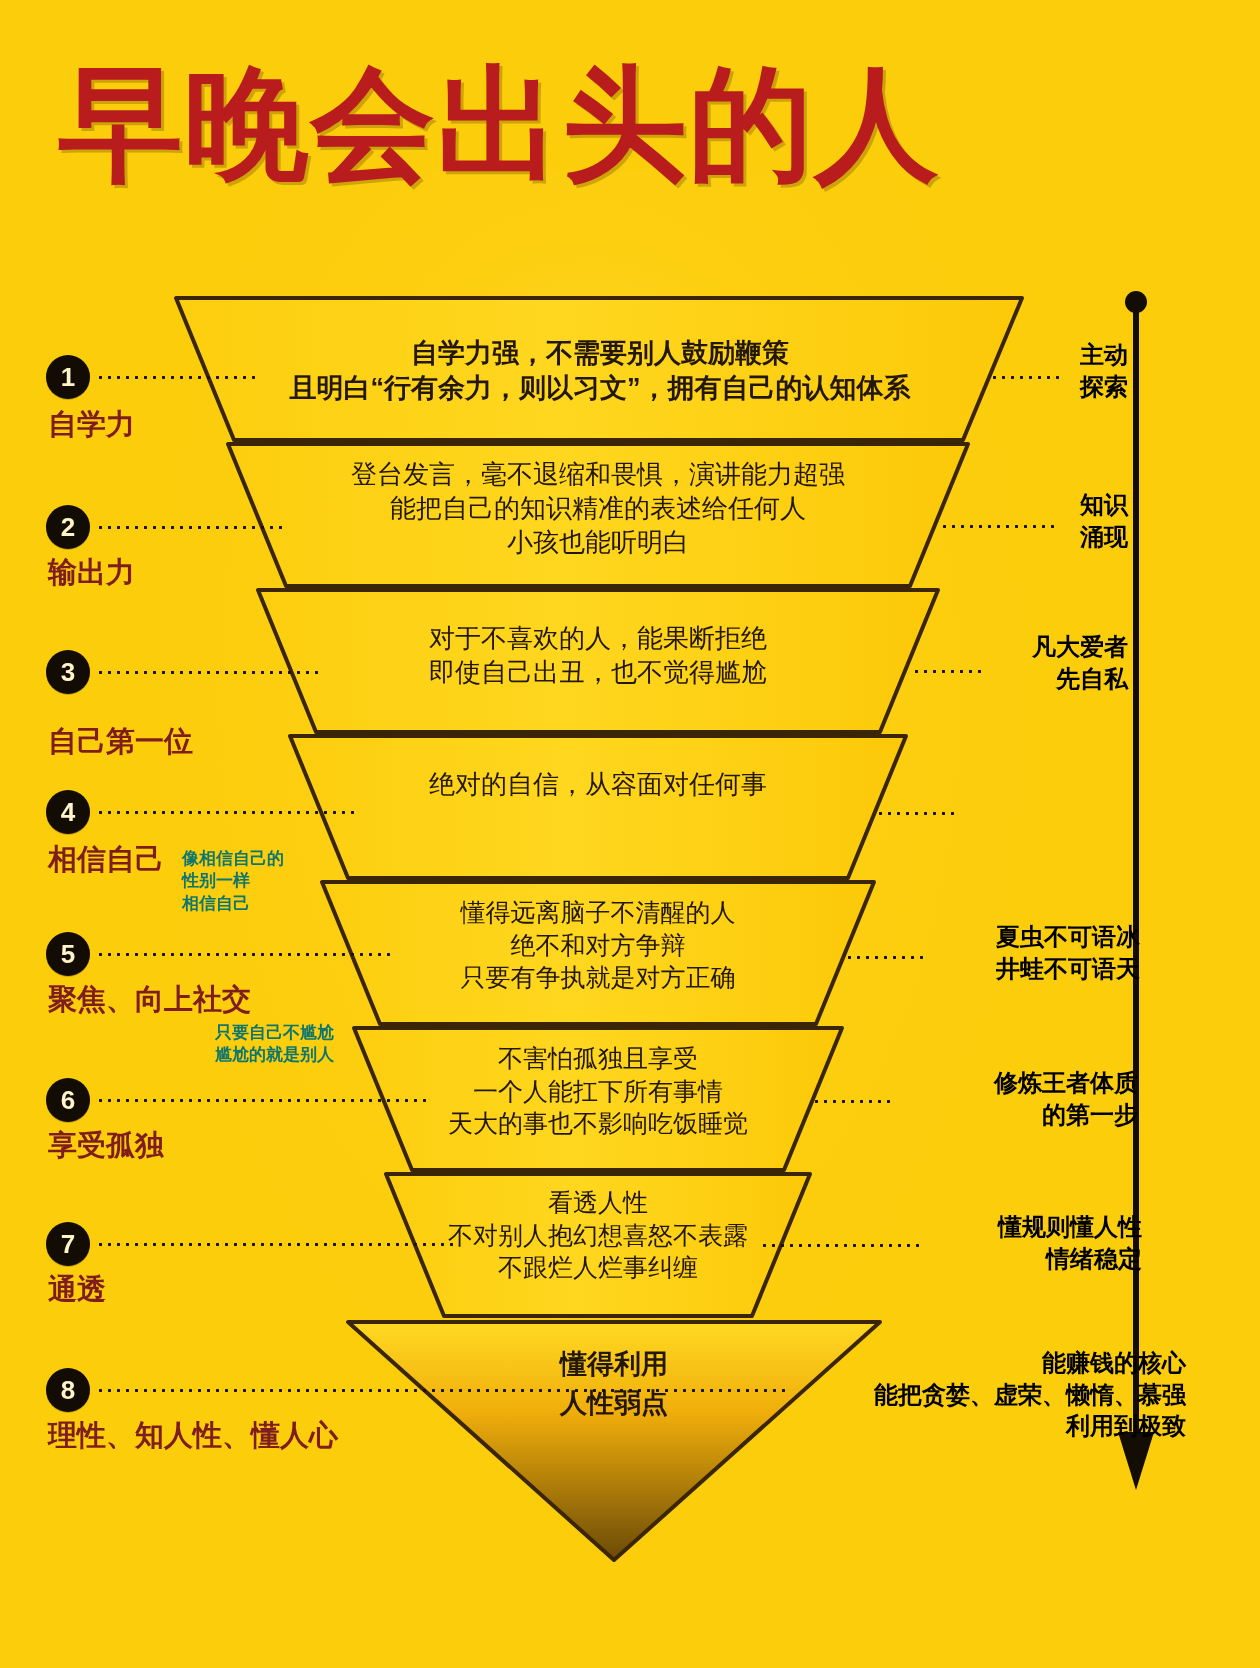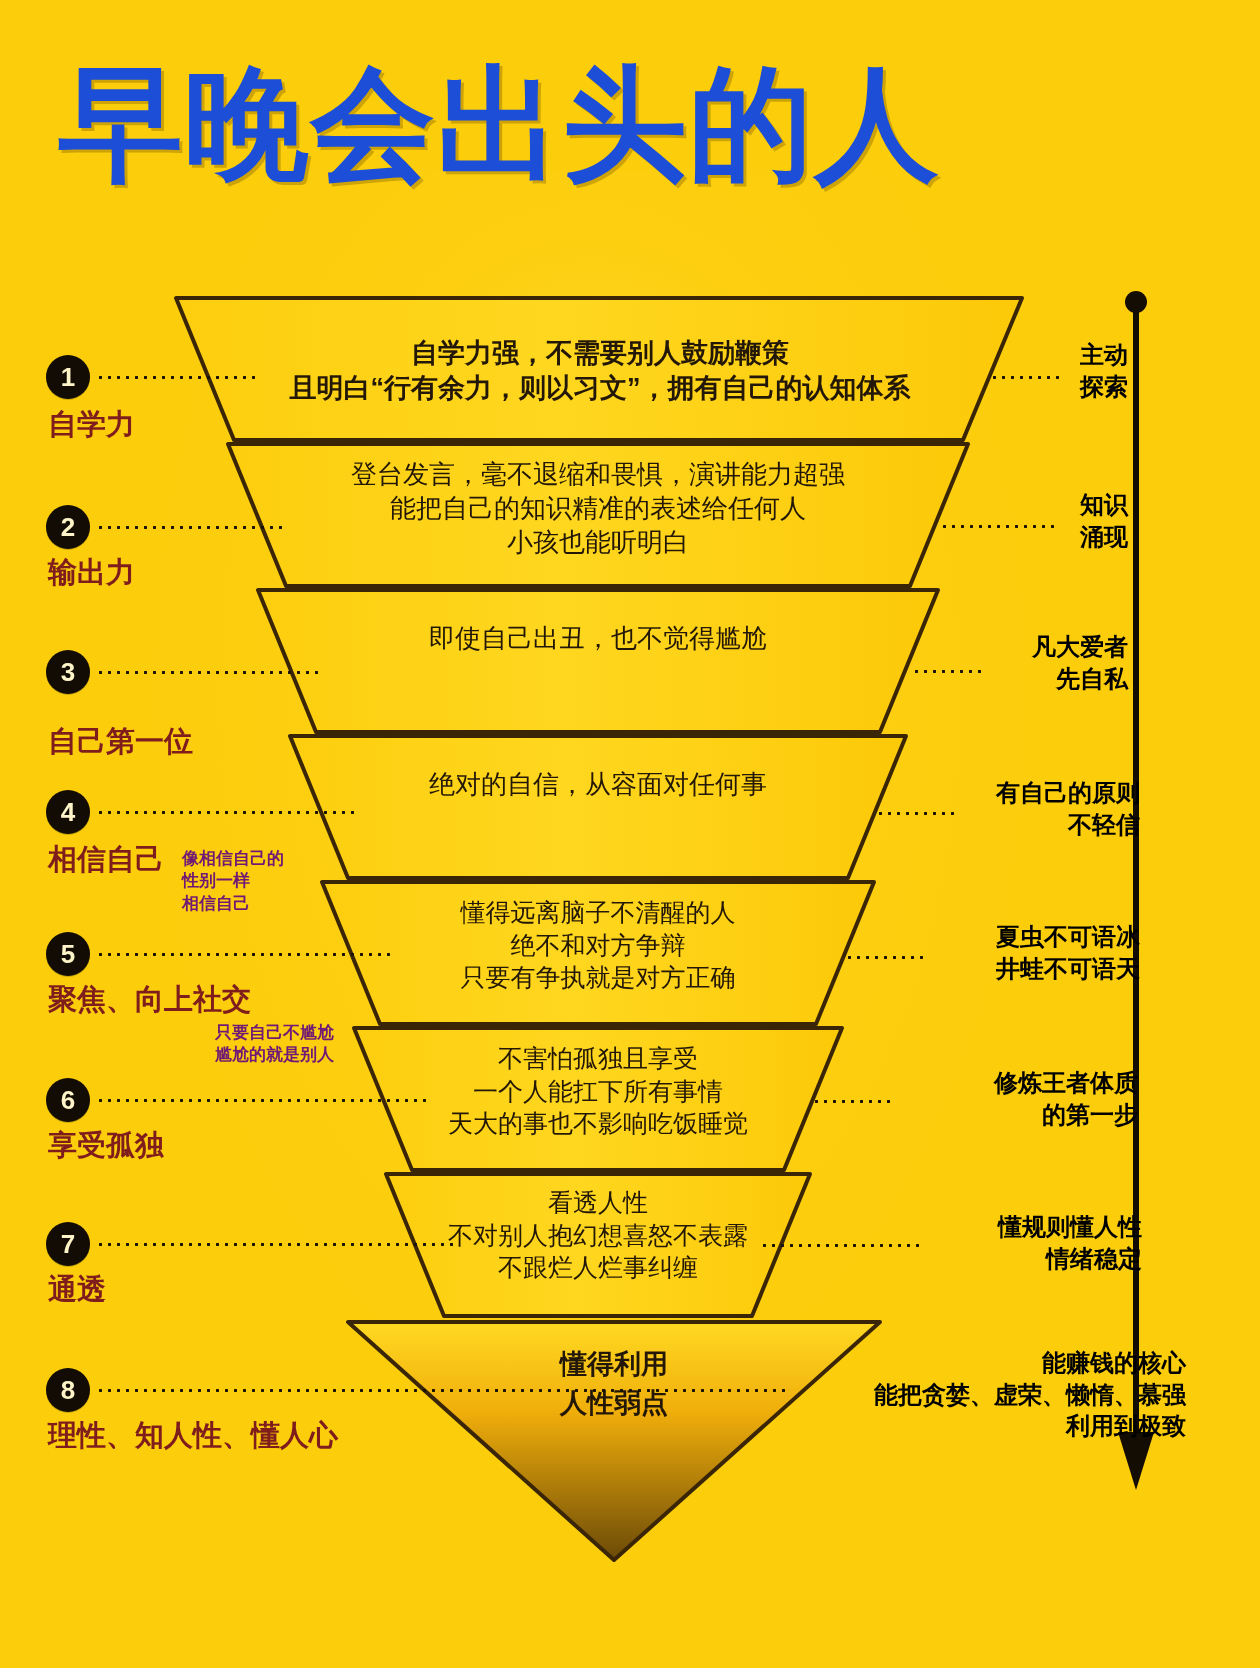--- a/index.html
+++ b/index.html
@@ -19,41 +19,41 @@
   }
   .stage{position:absolute;inset:0;}
 
   
   .title{
     position:absolute;top:62px;left:0;width:999px;
     text-align:center;
     font-size:124px;line-height:1;
     font-weight:900;
     letter-spacing:2px;
-    color:#1d4ed8;
+    color:#b91c1c;
     text-shadow:3px 3px 0 rgba(120,85,0,.35);
     white-space:nowrap;
   }
 
   
   svg.funnel{position:absolute;left:0;top:0;width:1260px;height:1668px;}
 
   
   .cell{position:absolute;text-align:center;line-height:1.30;white-space:nowrap;}
   .cell.bold{font-weight:700;}
 
   .lnum{
     position:absolute;width:44px;height:44px;border-radius:50%;
     background:#120c05;color:#FFF4C8;
     font-size:26px;font-weight:700;
     display:flex;align-items:center;justify-content:center;
     box-shadow:0 1px 0 rgba(0,0,0,.2);
   }
   .llabel{position:absolute;font-size:29px;font-weight:700;white-space:nowrap;color:#7f1d1d;}
-  .lsub{position:absolute;font-size:17px;font-weight:700;line-height:1.32;color:#701a75;white-space:nowrap;}
+  .lsub{position:absolute;font-size:17px;font-weight:700;line-height:1.32;color:#0f766e;white-space:nowrap;}
   .rlabel{position:absolute;font-size:24px;font-weight:600;line-height:1.32;text-align:right;white-space:nowrap;color:#000000;font-family:Liberation Serif, serif;}
 
   
   .dots{
     position:absolute;height:3px;
     background-image:radial-gradient(circle, #1a1206 1.4px, rgba(0,0,0,0) 1.6px);
     background-size:9px 3px;background-repeat:repeat-x;
   }
 </style>
 </head>
@@ -102,20 +102,21 @@
     <div>且明白“行有余力，则以习文”，拥有自己的认知体系</div>
   </div>
 
   <div class="cell" style="left:228px;top:458px;width:740px;font-size:26px;">
     <div>登台发言，毫不退缩和畏惧，演讲能力超强</div>
     <div>能把自己的知识精准的表述给任何人</div>
     <div>小孩也能听明白</div>
   </div>
 
   <div class="cell" style="left:258px;top:622px;width:680px;font-size:26px;">
+    <div>对于不喜欢的人，能果断拒绝</div>
     <div>即使自己出丑，也不觉得尴尬</div>
   </div>
 
   <div class="cell" style="left:290px;top:768px;width:616px;font-size:26px;">
     <div>绝对的自信，从容面对任何事</div>
   </div>
 
   <div class="cell" style="left:322px;top:896px;width:552px;font-size:25px;">
     <div>懂得远离脑子不清醒的人</div>
     <div>绝不和对方争辩</div>
@@ -191,24 +192,20 @@
     <div>涌现</div>
   </div>
   <div class="dots" style="left:940px;top:525px;width:116px;"></div>
 
   <div class="rlabel" style="right:132px;top:632px;">
     <div>凡大爱者</div>
     <div>先自私</div>
   </div>
   <div class="dots" style="left:912px;top:670px;width:72px;"></div>
 
-  <div class="rlabel" style="right:120px;top:778px;">
-    <div>有自己的原则</div>
-    <div>不轻信</div>
-  </div>
   <div class="dots" style="left:876px;top:812px;width:84px;"></div>
 
   <div class="rlabel" style="right:120px;top:922px;">
     <div>夏虫不可语冰</div>
     <div>井蛙不可语天</div>
   </div>
   <div class="dots" style="left:845px;top:956px;width:84px;"></div>
 
   <div class="rlabel" style="right:122px;top:1068px;">
     <div>修炼王者体质</div>

